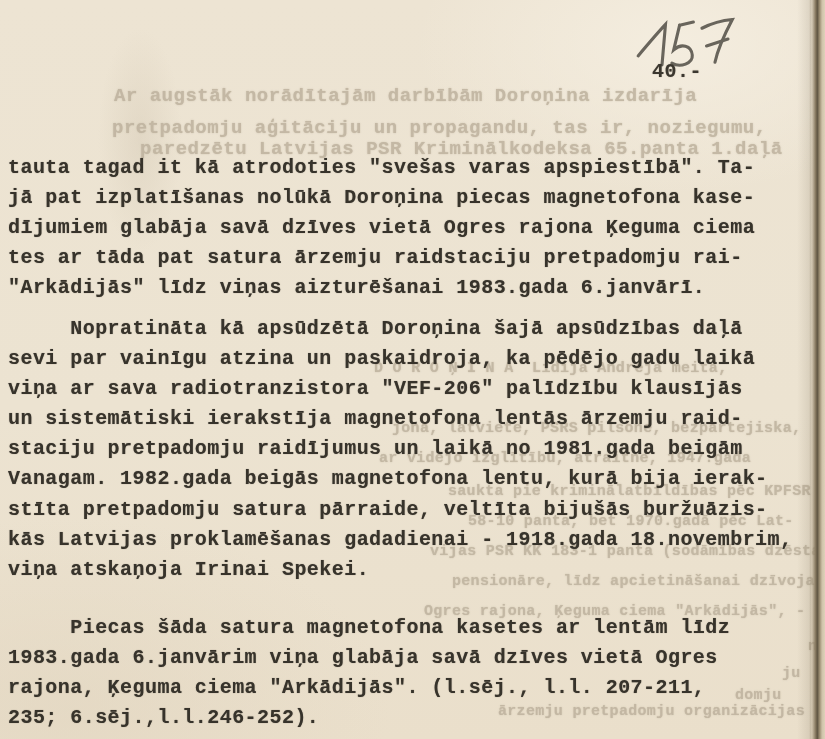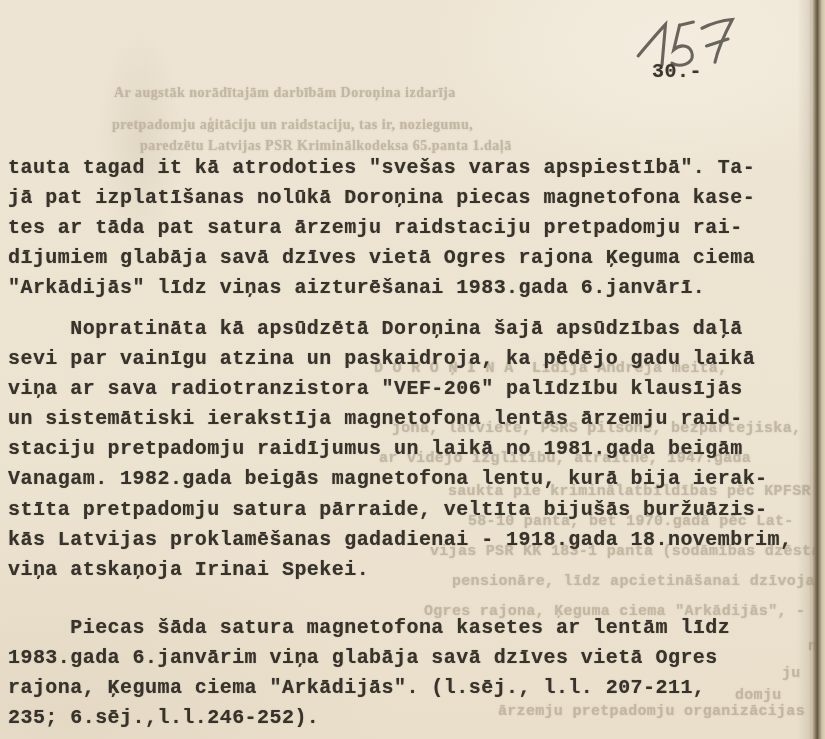--- a/index.html
+++ b/index.html
@@ -19,21 +19,21 @@
     font-weight:bold;font-size:20px;letter-spacing:0.45px;
     color:#37332b;text-shadow:0 0 1px rgba(55,50,40,0.55);
   }
   .para{line-height:30.1px;}
   .para .tline{white-space:pre;}
   .ghost{
     position:absolute;font-weight:bold;white-space:pre;
     color:#bdb19d;opacity:0.85;
     text-shadow:0 0 1.6px rgba(189,177,157,0.9);
   }
-  .ghost.big{font-size:14px;letter-spacing:0.5px;font-family:Liberation Serif, serif;}
+  .ghost.big{font-size:19px;letter-spacing:0.5px;}
   .ghost.small{font-size:15px;letter-spacing:0.3px;}
   .pagenum{
     position:absolute;left:652px;top:60px;
     font-weight:bold;font-size:20px;letter-spacing:0.5px;
     color:#3b372f;text-shadow:0 0 1px rgba(55,50,40,0.5);
   }
   .handwriting{position:absolute;left:615px;top:12px;transform:rotate(-5deg);}
   .edge{
     position:absolute;top:0;right:0;width:16px;height:739px;
     background:linear-gradient(90deg,
@@ -49,21 +49,21 @@
     position:absolute;top:0;right:14px;width:14px;height:739px;
     background:linear-gradient(90deg, rgba(120,108,85,0) 0%, rgba(120,108,85,0.18) 100%);
   }
 </style>
 </head>
 <body>
 
 <div class="page">
 
   <span class="ghost big" style="left:114px;top:85px">Ar augstāk norādītajām darbībām Doroņina izdarīja</span>
-  <span class="ghost big" style="left:112px;top:117px">pretpadomju aģitāciju un raidstaciju, tas ir, noziegumu,</span>
+  <span class="ghost big" style="left:112px;top:117px">pretpadomju aģitāciju un propagandu, tas ir, noziegumu,</span>
   <span class="ghost big" style="left:140px;top:138px">paredzētu Latvijas PSR Kriminālkodeksa 65.panta 1.daļā</span>
   <span class="ghost small" style="left:374px;top:360px">D O R O Ņ I N A  Lidija Andreja meita,</span>
   <span class="ghost small" style="left:392px;top:420px">jonā, latviete, PSRS pilsone, bezpartejiska,</span>
   <span class="ghost small" style="left:379px;top:450px">ar vidējo izglītību, atraitne, 1947.gada</span>
   <span class="ghost small" style="left:448px;top:483px">saukta pie kriminālatbildības pēc KPFSR KK</span>
   <span class="ghost small" style="left:468px;top:513px">58-10 panta, bet 1970.gadā pēc Lat-</span>
   <span class="ghost small" style="left:430px;top:543px">vijas PSR KK 183-1 panta (sodāmības dzēstas),</span>
   <span class="ghost small" style="left:452px;top:573px">pensionāre, līdz apcietināšanai dzīvoja</span>
   <span class="ghost small" style="left:424px;top:603px">Ogres rajona, Ķeguma ciema "Arkādijās", -</span>
   <span class="ghost small" style="left:808px;top:638px">nai</span>
@@ -74,27 +74,27 @@
   <svg class="handwriting" width="135" height="58" viewBox="0 0 135 58" aria-hidden="true">
     <g fill="none" stroke="#56524a" stroke-width="3.1" stroke-linecap="round" opacity="0.88">
       <path d="M22 40 C32 30 42 20 52 11 L45 51"></path>
       <path d="M66 13 L80 11"></path>
       <path d="M66 13 C62 25 60 31 58 37 C66 31 76 34 76 44 C76 52 63 56 55 50"></path>
       <path d="M88 18 C98 14 108 12 119 12 C110 26 102 40 98 53"></path>
       <path d="M91 36 L113 31"></path>
     </g>
   </svg>
 
-  <span class="pagenum">30.-</span>
+  <span class="pagenum">40.-</span>
 
   <div class="typed para" style="top:153px">
       <div class="tline">tauta tagad it kā atrodoties "svešas varas apspiestībā". Ta-</div>
       <div class="tline">jā pat izplatīšanas nolūkā Doroņina piecas magnetofona kase-</div>
+      <div class="tline">dījumiem glabāja savā dzīves vietā Ogres rajona Ķeguma ciema</div>
       <div class="tline">tes ar tāda pat satura ārzemju raidstaciju pretpadomju rai-</div>
-      <div class="tline">dījumiem glabāja savā dzīves vietā Ogres rajona Ķeguma ciema</div>
       <div class="tline">"Arkādijās" līdz viņas aizturēšanai 1983.gada 6.janvārī.</div>
     </div>
   <div class="typed para" style="top:314px">
       <div class="tline">     Nopratināta kā apsūdzētā Doroņina šajā apsūdzības daļā</div>
       <div class="tline">sevi par vainīgu atzina un paskaidroja, ka pēdējo gadu laikā</div>
       <div class="tline">viņa ar sava radiotranzistora "VEF-206" palīdzību klausījās</div>
       <div class="tline">un sistemātiski ierakstīja magnetofona lentās ārzemju raid-</div>
       <div class="tline">staciju pretpadomju raidījumus un laikā no 1981.gada beigām</div>
       <div class="tline">Vanagam. 1982.gada beigās magnetofona lentu, kurā bija ierak-</div>
       <div class="tline">stīta pretpadomju satura pārraide, veltīta bijušās buržuāzis-</div>

